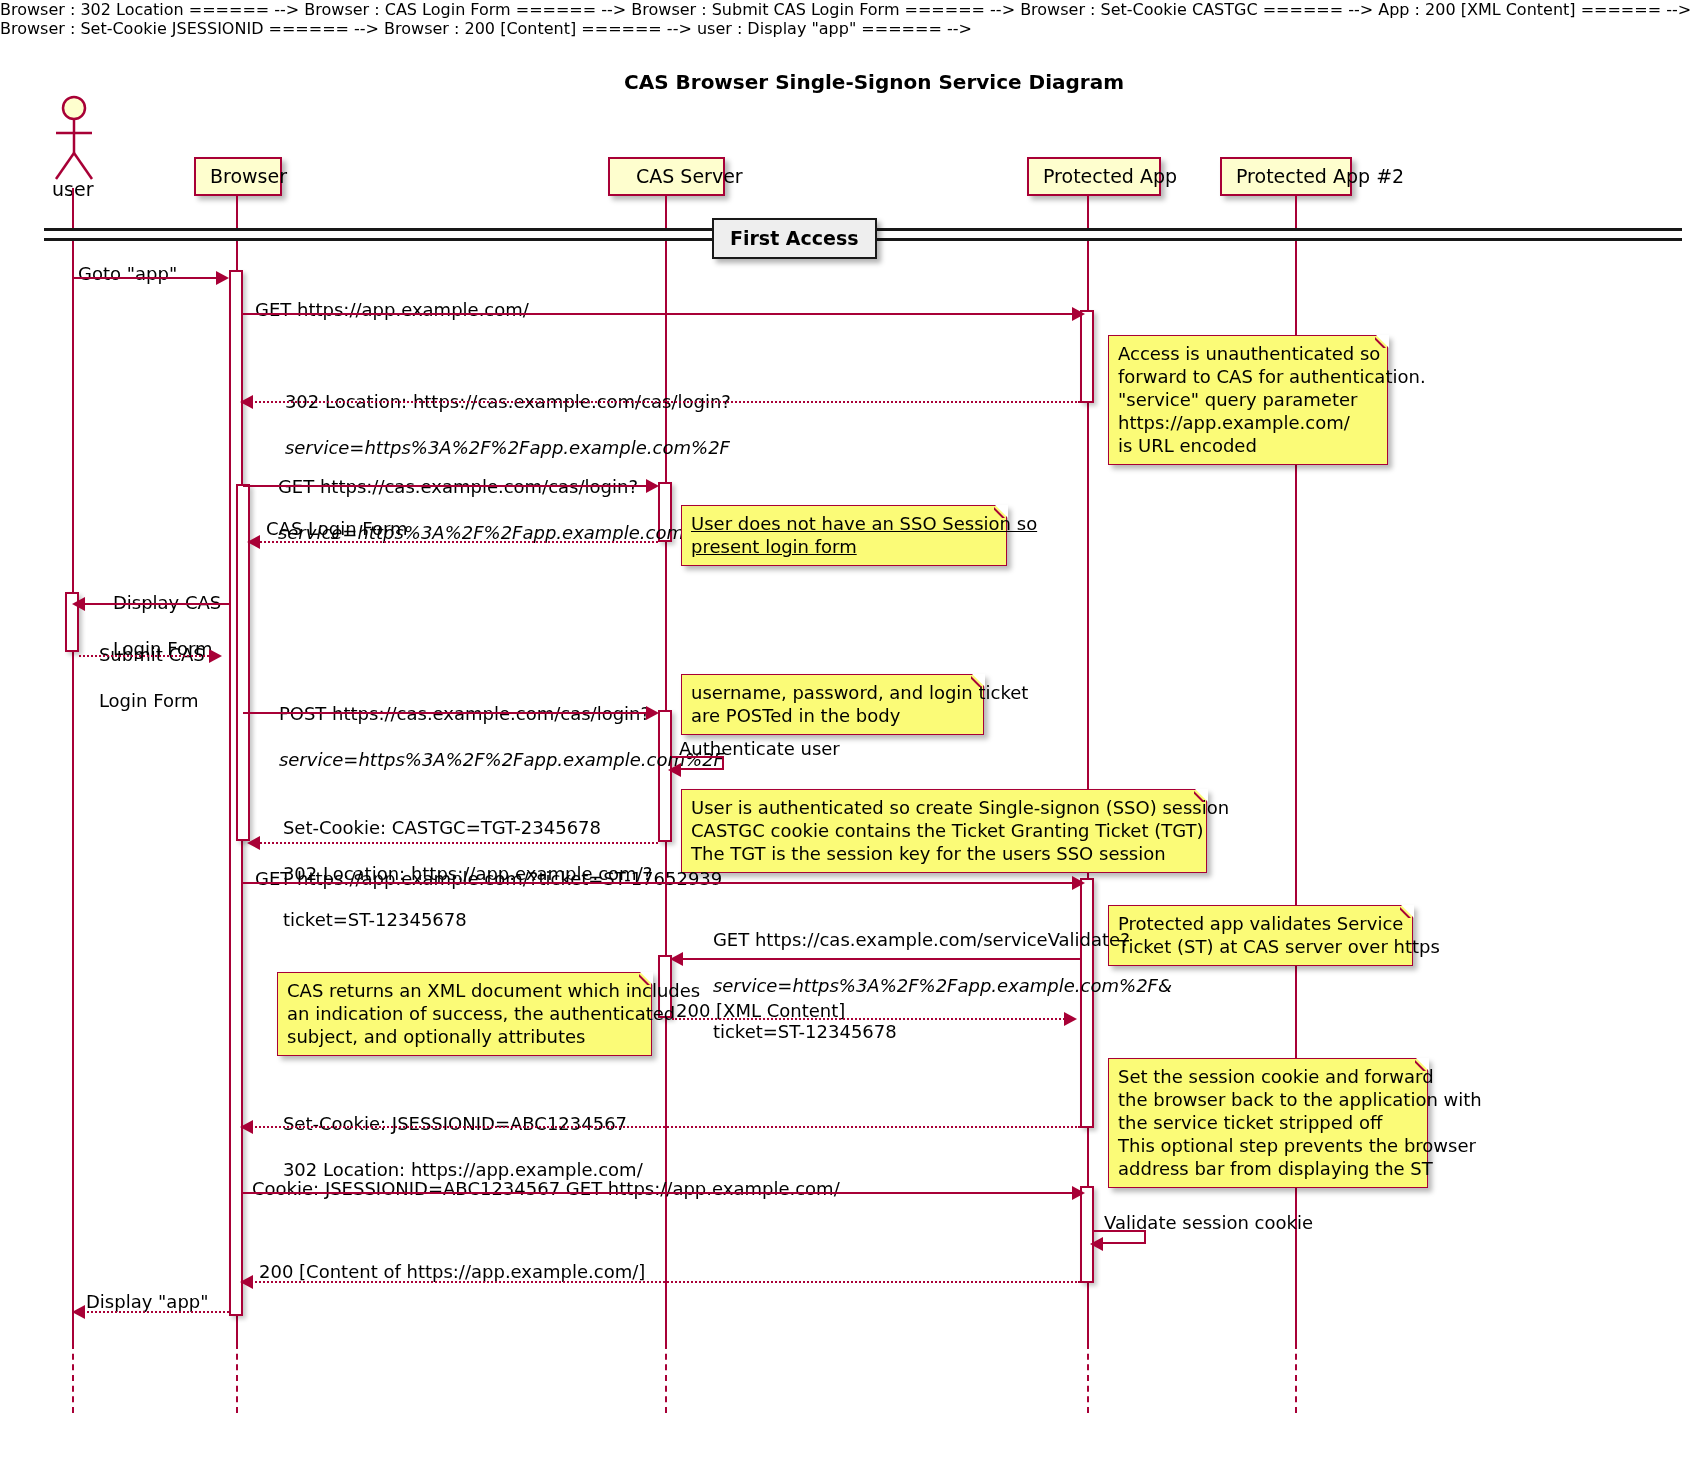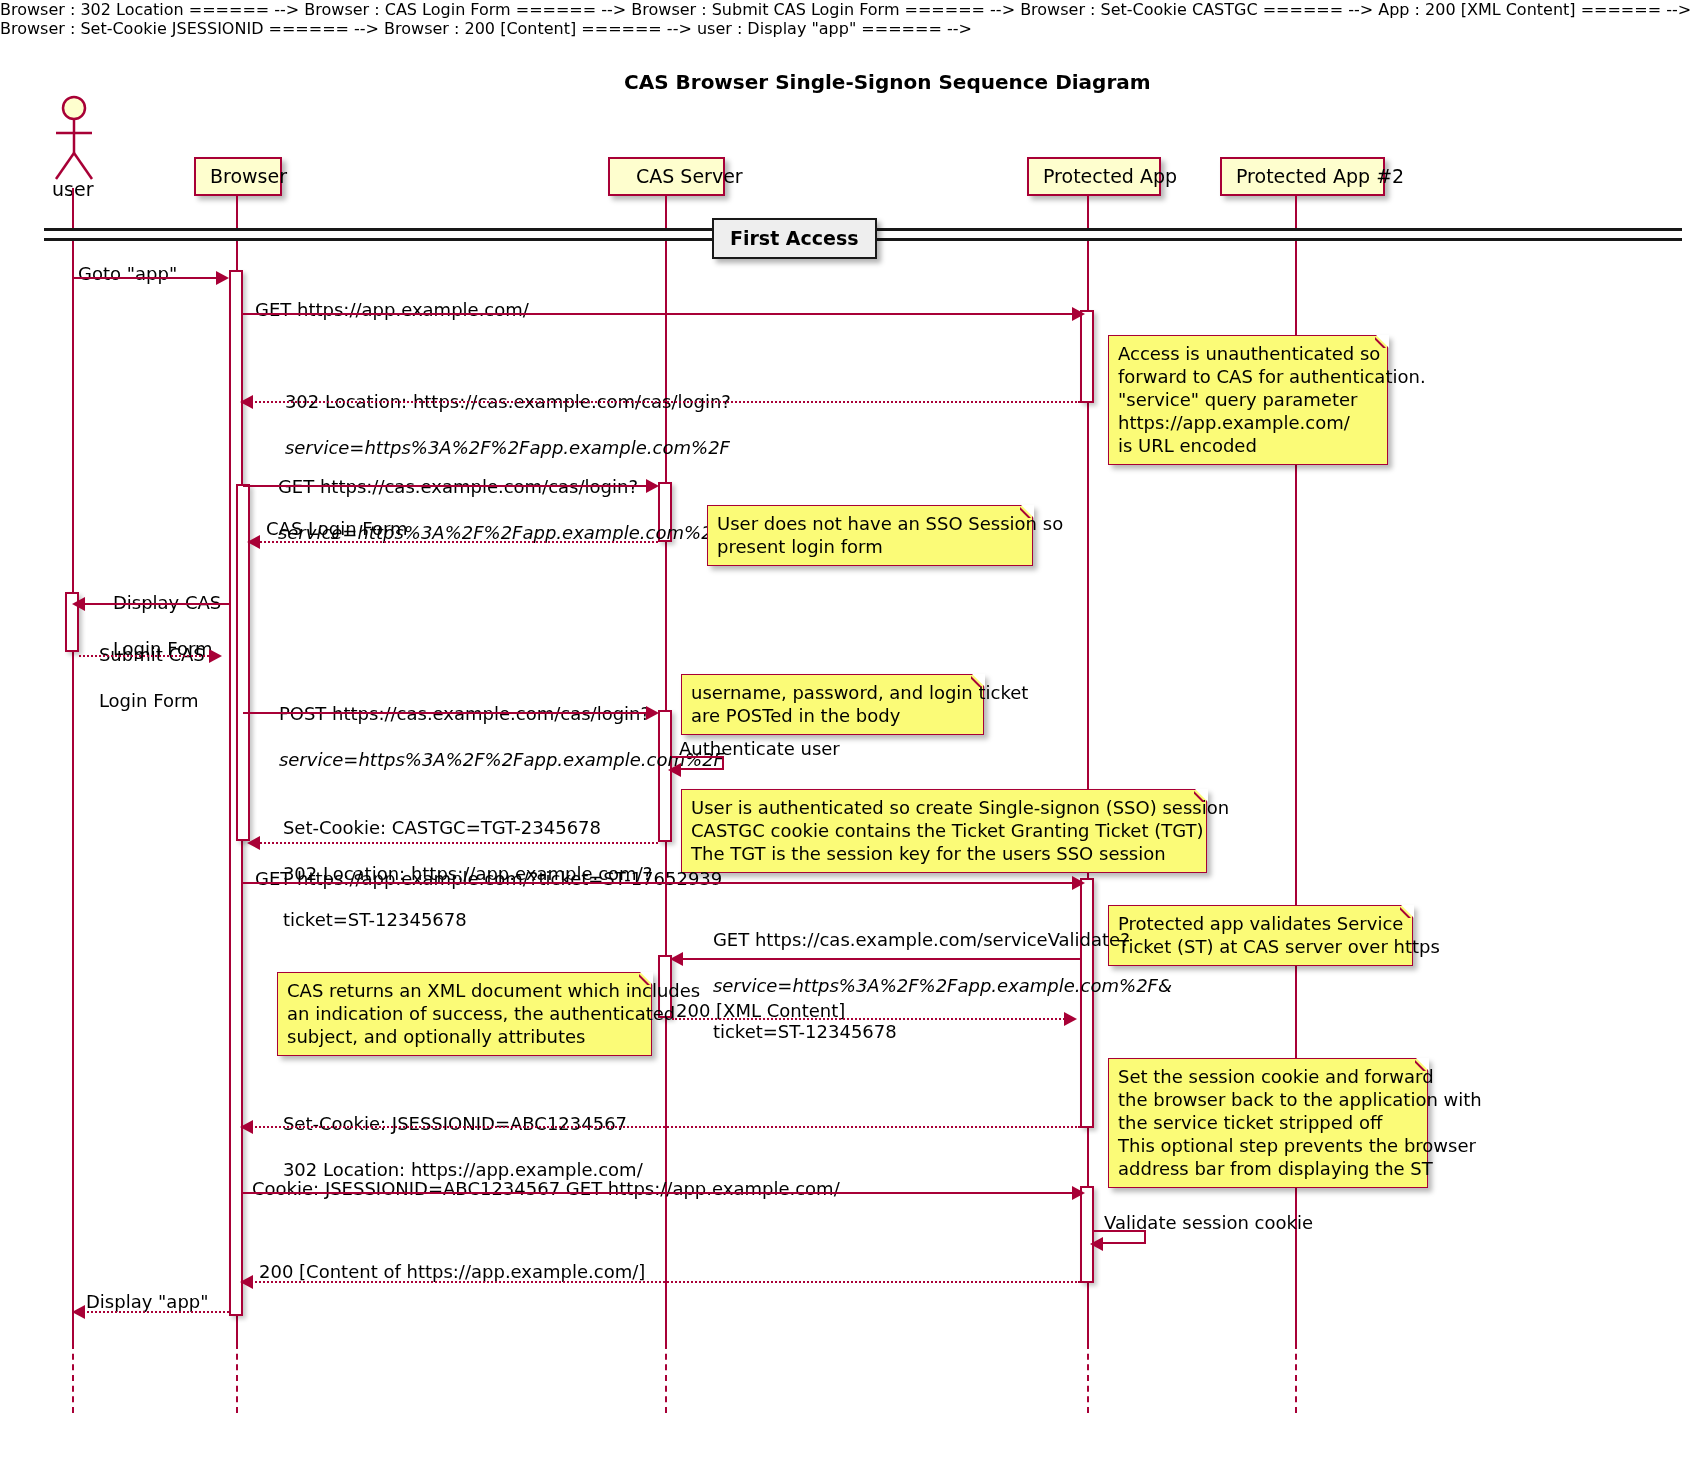--- a/index.html
+++ b/index.html
@@ -159,37 +159,37 @@
     white-space: nowrap;
   }
   .actor-svg { position: absolute; }
 </style>
 </head>
 <body>
 
 <div id="canvas">
 
   
-  <div class="title" style="left:624px; top:70px;">CAS Browser Single-Signon Sequence Diagram</div>
+  <div class="title" style="left:624px; top:70px;">CAS Browser Single-Signon Service Diagram</div>
 
   
   <svg class="actor-svg" width="54" height="90" style="left:47px; top:95px;">
     <circle cx="27" cy="13" r="11" fill="#FEFECE" stroke="#A80036" stroke-width="2.5"></circle>
     <line x1="27" y1="24" x2="27" y2="58" stroke="#A80036" stroke-width="2.5"></line>
     <line x1="9" y1="38" x2="45" y2="38" stroke="#A80036" stroke-width="2.5"></line>
     <line x1="27" y1="58" x2="9" y2="84" stroke="#A80036" stroke-width="2.5"></line>
     <line x1="27" y1="58" x2="45" y2="84" stroke="#A80036" stroke-width="2.5"></line>
   </svg>
   <div class="actor-label" style="left:52px; top:178px;">user</div>
 
   
   <div class="pbox" style="left:194px; top:157px; width:88px;">Browser</div>
   <div class="pbox" style="left:608px; top:157px; width:117px;padding-left:26px;">CAS Server</div>
   <div class="pbox" style="left:1027px; top:157px; width:134px;">Protected App</div>
-  <div class="pbox" style="left:1220px; top:157px; width:165px;">Protected App #2</div>
+  <div class="pbox" style="left:1220px; top:157px; width:132px;">Protected App #2</div>
 
   
   <div class="lifeline" style="left:72px;   top:188px; height:1155px;"></div>
   <div class="lifeline dashed" style="left:72px;  top:1343px; height:70px;"></div>
 
   <div class="lifeline" style="left:236px;  top:196px; height:1147px;"></div>
   <div class="lifeline dashed" style="left:236px; top:1343px; height:70px;"></div>
 
   <div class="lifeline" style="left:665px;  top:196px; height:1147px;"></div>
   <div class="lifeline dashed" style="left:665px; top:1343px; height:70px;"></div>
@@ -242,21 +242,21 @@
 
   
   <div class="msg-label" style="left:255px; top:452px;">
     <span>GET https://cas.example.com/cas/login?</span><br>
     <i>service=https%3A%2F%2Fapp.example.com%2F</i>
   </div>
   <div class="msg-line" style="left:243px; top:485px; width:411px;"></div>
   <div class="arrowhead right" style="left:646px; top:479px;"></div>
 
   
-  <div class="note" style="left:707px; top:505px; width:326px;">User does not have an SSO Session so
+  <div class="note" style="left:681px; top:505px; width:326px;text-decoration:underline;">User does not have an SSO Session so
 present login form<span class="dogear"></span></div>
 
    Browser : CAS Login Form ====== --&gt;
   <div class="msg-label" style="left:266px; top:517px;">CAS Login Form</div>
   <div class="msg-line dot" style="left:255px; top:541px; width:403px;"></div>
   <div class="arrowhead left" style="left:247px; top:535px;"></div>
 
   
   <div class="msg-label" style="left:90px; top:568px;">
     <span>Display CAS</span><br>

